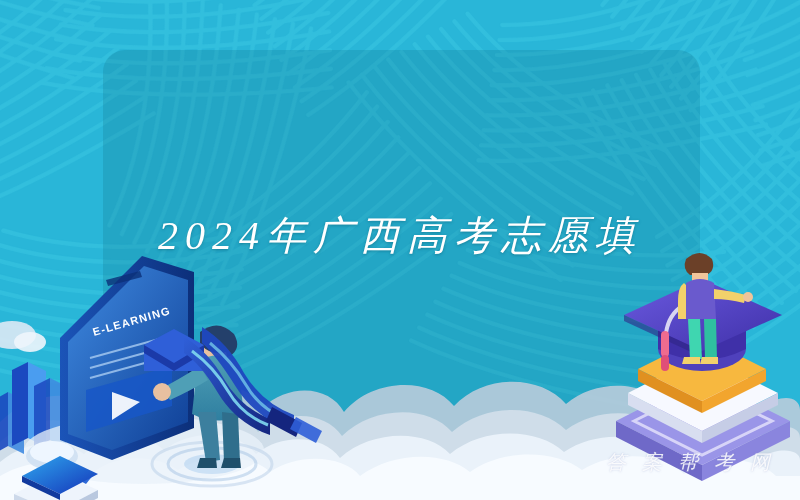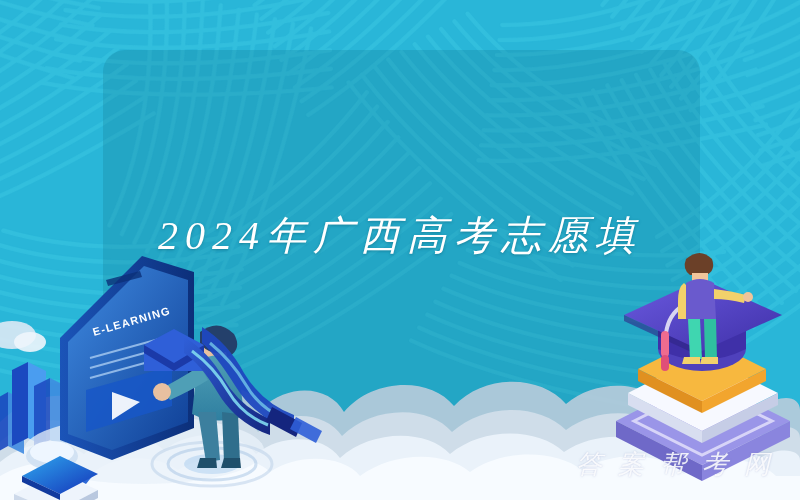--- a/index.html
+++ b/index.html
@@ -50,24 +50,24 @@
     font-weight:400;
     letter-spacing:7px;
     line-height:62px;
     font-style:italic;
     text-shadow:0 1px 3px rgba(0,60,75,.35);
     white-space:nowrap;
   }
 
   
   .watermark{
-    position:absolute;right:14px;bottom:18px;
+    position:absolute;right:14px;bottom:24px;
     color:rgba(255,255,255,.85);
     font-family:"Liberation Serif","DejaVu Serif",serif;
-    font-size:26px;letter-spacing:16px;
+    font-size:20px;letter-spacing:16px;
     font-style:italic;
     text-shadow:0 0 2px rgba(140,150,200,.5);
     white-space:nowrap;
   }
 
   
   .phone-label{
     font-family:"Liberation Sans","DejaVu Sans",sans-serif;
     font-size:11px;font-weight:bold;letter-spacing:1.2px;
     fill:#ffffff;

